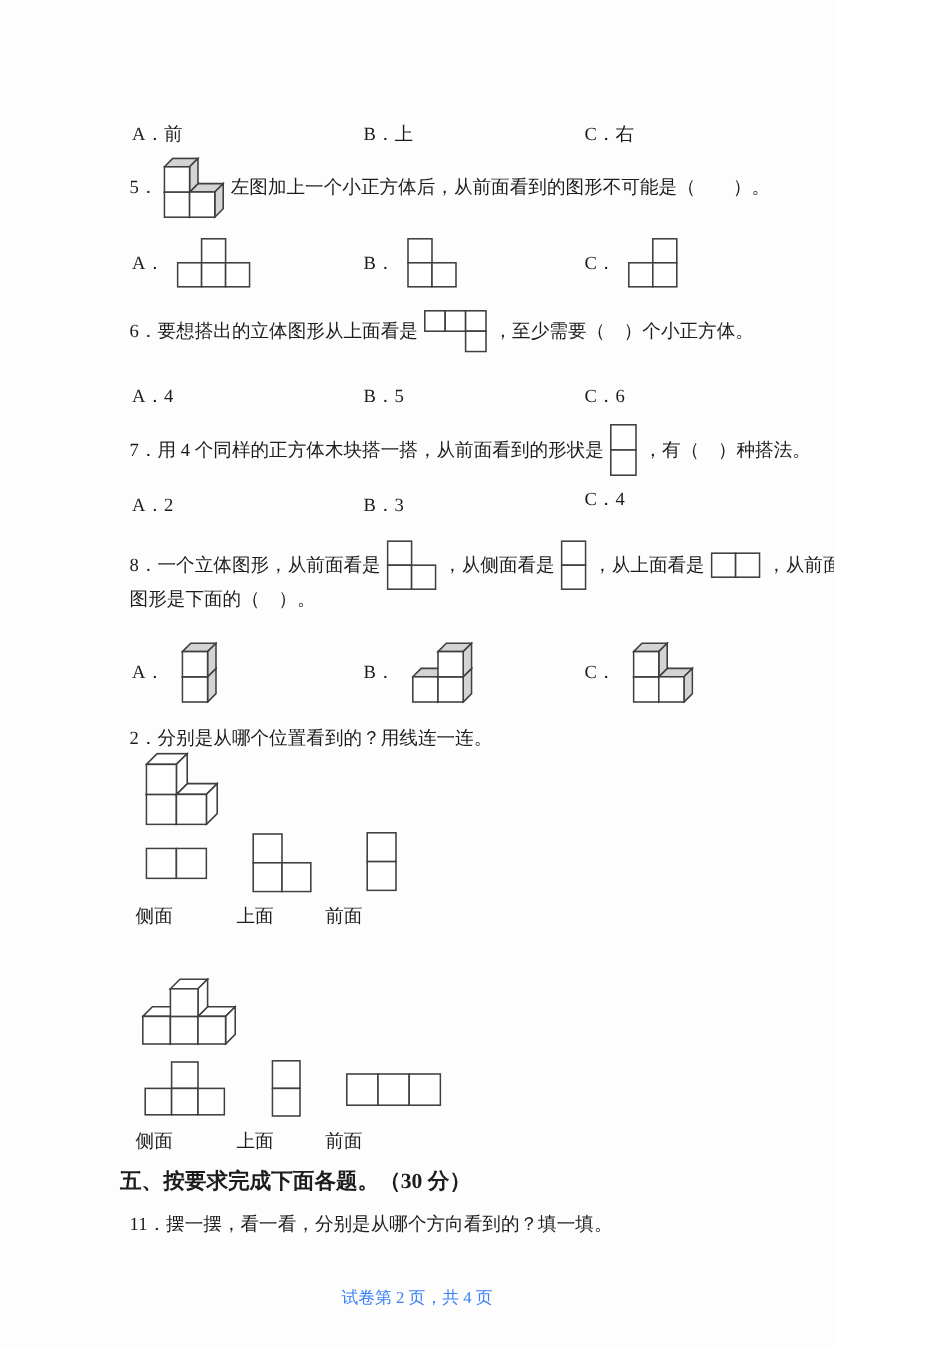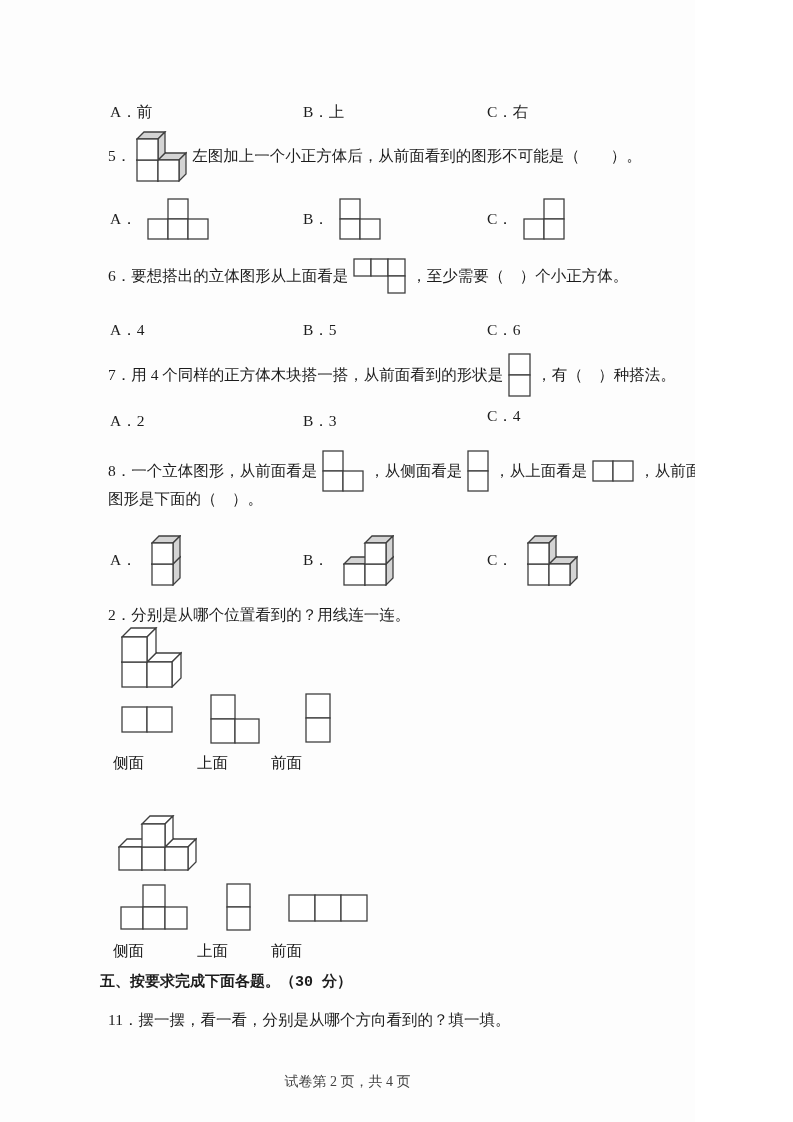--- a/index.html
+++ b/index.html
@@ -5,22 +5,22 @@
   html,body{margin:0;padding:0;background:#ffffff;}
   .page{position:relative;width:695px;height:1122px;background:#fdfdfd;overflow:hidden;
         font-family:"Liberation Serif","DejaVu Serif",serif;color:#1c1c1c;font-size:15.5px;}
   .abs{position:absolute;white-space:nowrap;}
   .line{position:absolute;display:flex;align-items:center;white-space:nowrap;}
   .fig{display:inline-flex;line-height:0;}
   .afig{position:absolute;line-height:0;}
   .mx{margin:0 5px;}
   .ml{margin-left:10px;}
   svg{display:block;}
-  .section-title{font-weight:bold;font-size:15px;font-family:Liberation Mono, monospace;}
-  .footer{position:absolute;left:0;top:1073px;width:100%;text-align:center;font-size:14px;color:#404040;}
+  .section-title{font-weight:bold;font-size:18px;font-family:Liberation Serif, serif;}
+  .footer{position:absolute;left:0;top:1073px;width:100%;text-align:center;font-size:14px;color:#3b82f6;}
 </style>
 </head>
 <body>
 
 <div class="page">
 
   <span class="abs" style="left:110px;top:102px">A．前</span>
   <span class="abs" style="left:303px;top:102px">B．上</span>
   <span class="abs" style="left:487px;top:102px">C．右</span>
 

